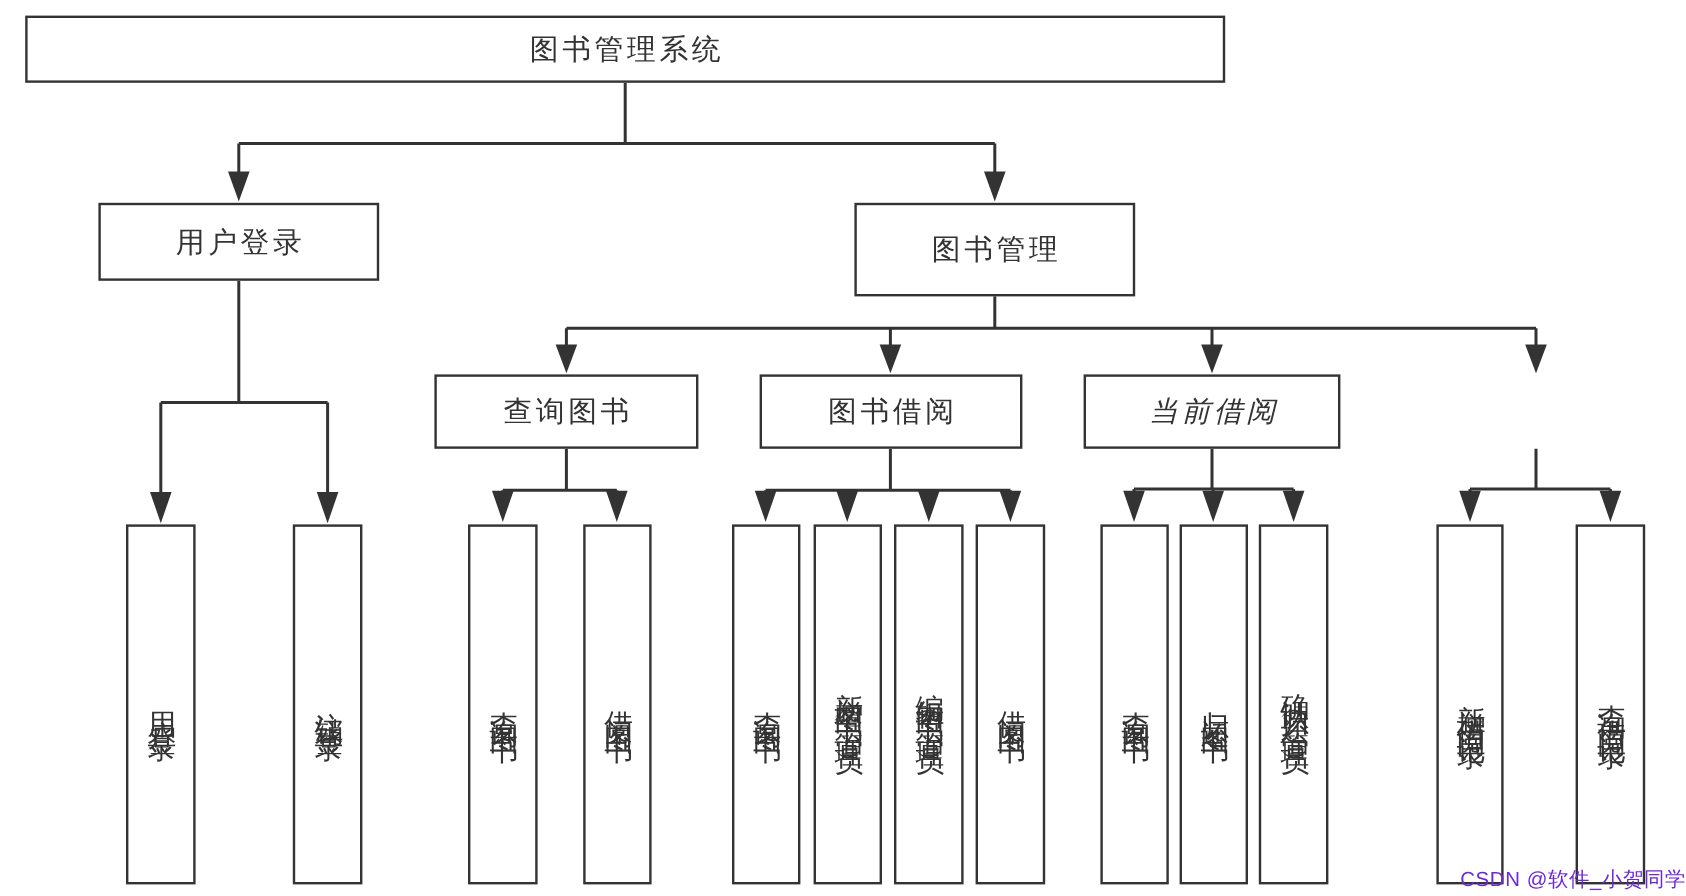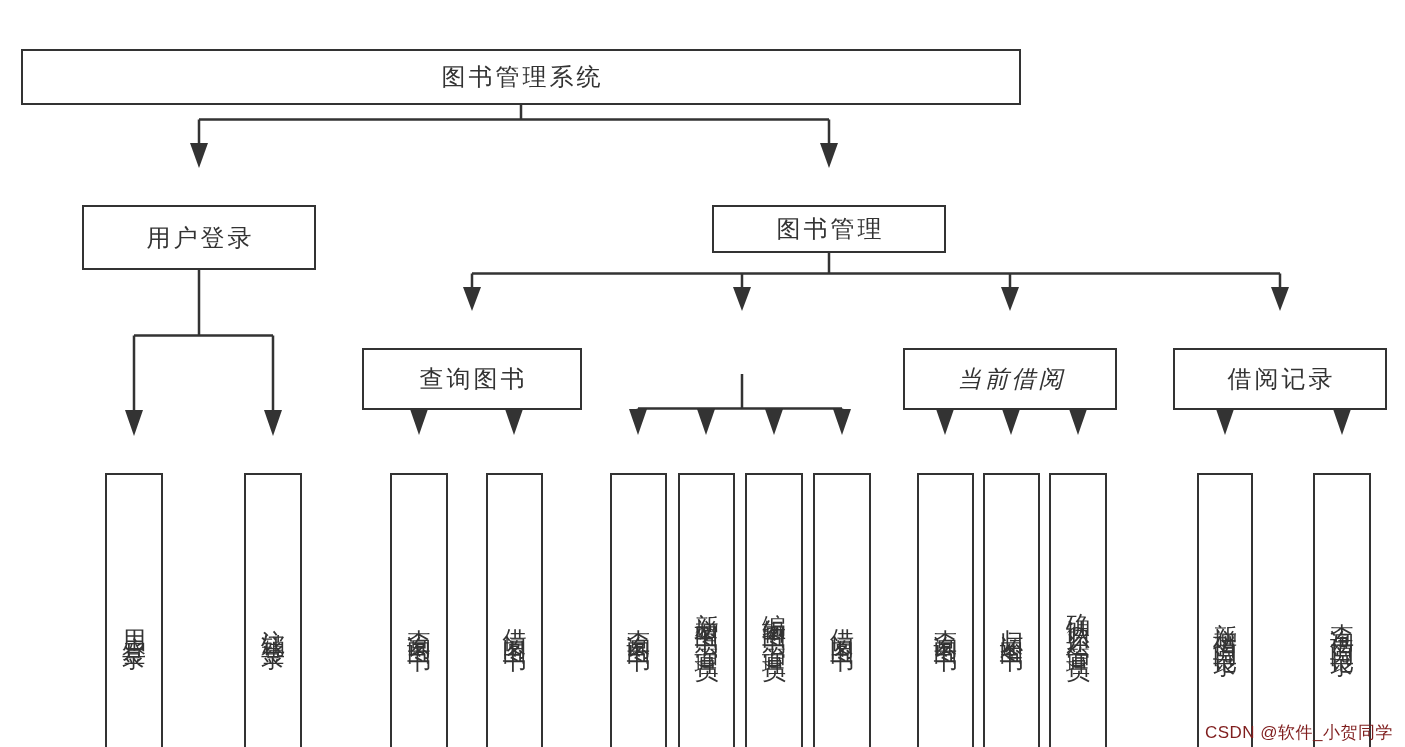--- a/index.html
+++ b/index.html
@@ -28,35 +28,34 @@
     border: 2.5px solid #333333;
     background: #ffffff;
     display: flex;
     align-items: center;
     justify-content: center;
     color: #333333;
     font-size: 24px;
     letter-spacing: 3px;
     text-indent: 3px;
     white-space: nowrap;
-    margin-top: 36px;
   }
   .leaf {
     writing-mode: vertical-lr;
     text-orientation: mixed;
     letter-spacing: 6.5px;
     text-indent: 0;
     white-space: normal;
     line-height: 1;
   }
   .watermark {
     position: absolute;
-    right: 12px;
+    right: 0;
     bottom: 3px;
-    color: #7f1d1d;
+    color: #6d28d9;
     font-size: 17px;
     letter-spacing: 0.5px;
   }
 </style>
 </head>
 <body>
 
 <div class="canvas">
 
   <svg class="connector-layer" viewBox="0 0 1405 747" fill="none" stroke="#333333" stroke-width="2.5">
@@ -105,25 +104,25 @@
     <g>
       <path d="M1280 374 V407.5 M1225 407.5 H1342 M1225 407.5 V412 M1342 407.5 V412"></path>
       <polygon points="1216,409 1234,409 1225,435" fill="#333333" stroke="none"></polygon>
       <polygon points="1333,409 1351,409 1342,435" fill="#333333" stroke="none"></polygon>
     </g>
   </svg>
 
   <div class="node" style="left:21px; top:13px; width:1000px; height:56px;">图书管理系统</div>
 
   <div class="node" style="left:82px; top:169px; width:234px; height:65px;">用户登录</div>
-  <div class="node" style="left:712px; top:169px; width:234px; height:48px;">图书管理</div>
+  <div class="node" style="left:712px; top:169px; width:234px; height:78px;">图书管理</div>
 
   <div class="node" style="left:362px; top:312px; width:220px; height:62px;">查询图书</div>
+  <div class="node" style="left:633px; top:312px; width:219px; height:62px;">图书借阅</div>
   <div class="node" style="left:903px; top:312px; width:214px; height:62px;font-style:italic;">当前借阅</div>
-  <div class="node" style="left:1173px; top:312px; width:214px; height:62px;">借阅记录</div>
 
   <div class="node leaf" style="left:105px; top:437px; width:58px; height:300px;">用户登录</div>
   <div class="node leaf" style="left:244px; top:437px; width:58px; height:300px;">注销登录</div>
 
   <div class="node leaf" style="left:390px; top:437px; width:58px; height:300px;">查询图书</div>
   <div class="node leaf" style="left:486px; top:437px; width:57px; height:300px;">借阅图书</div>
 
   <div class="node leaf" style="left:610px; top:437px; width:57px; height:300px;">查询图书</div>
   <div class="node leaf" style="left:678px; top:437px; width:57px; height:300px;">新增图书（管理员）</div>
   <div class="node leaf" style="left:745px; top:437px; width:58px; height:300px;">编辑图书（管理员）</div>

